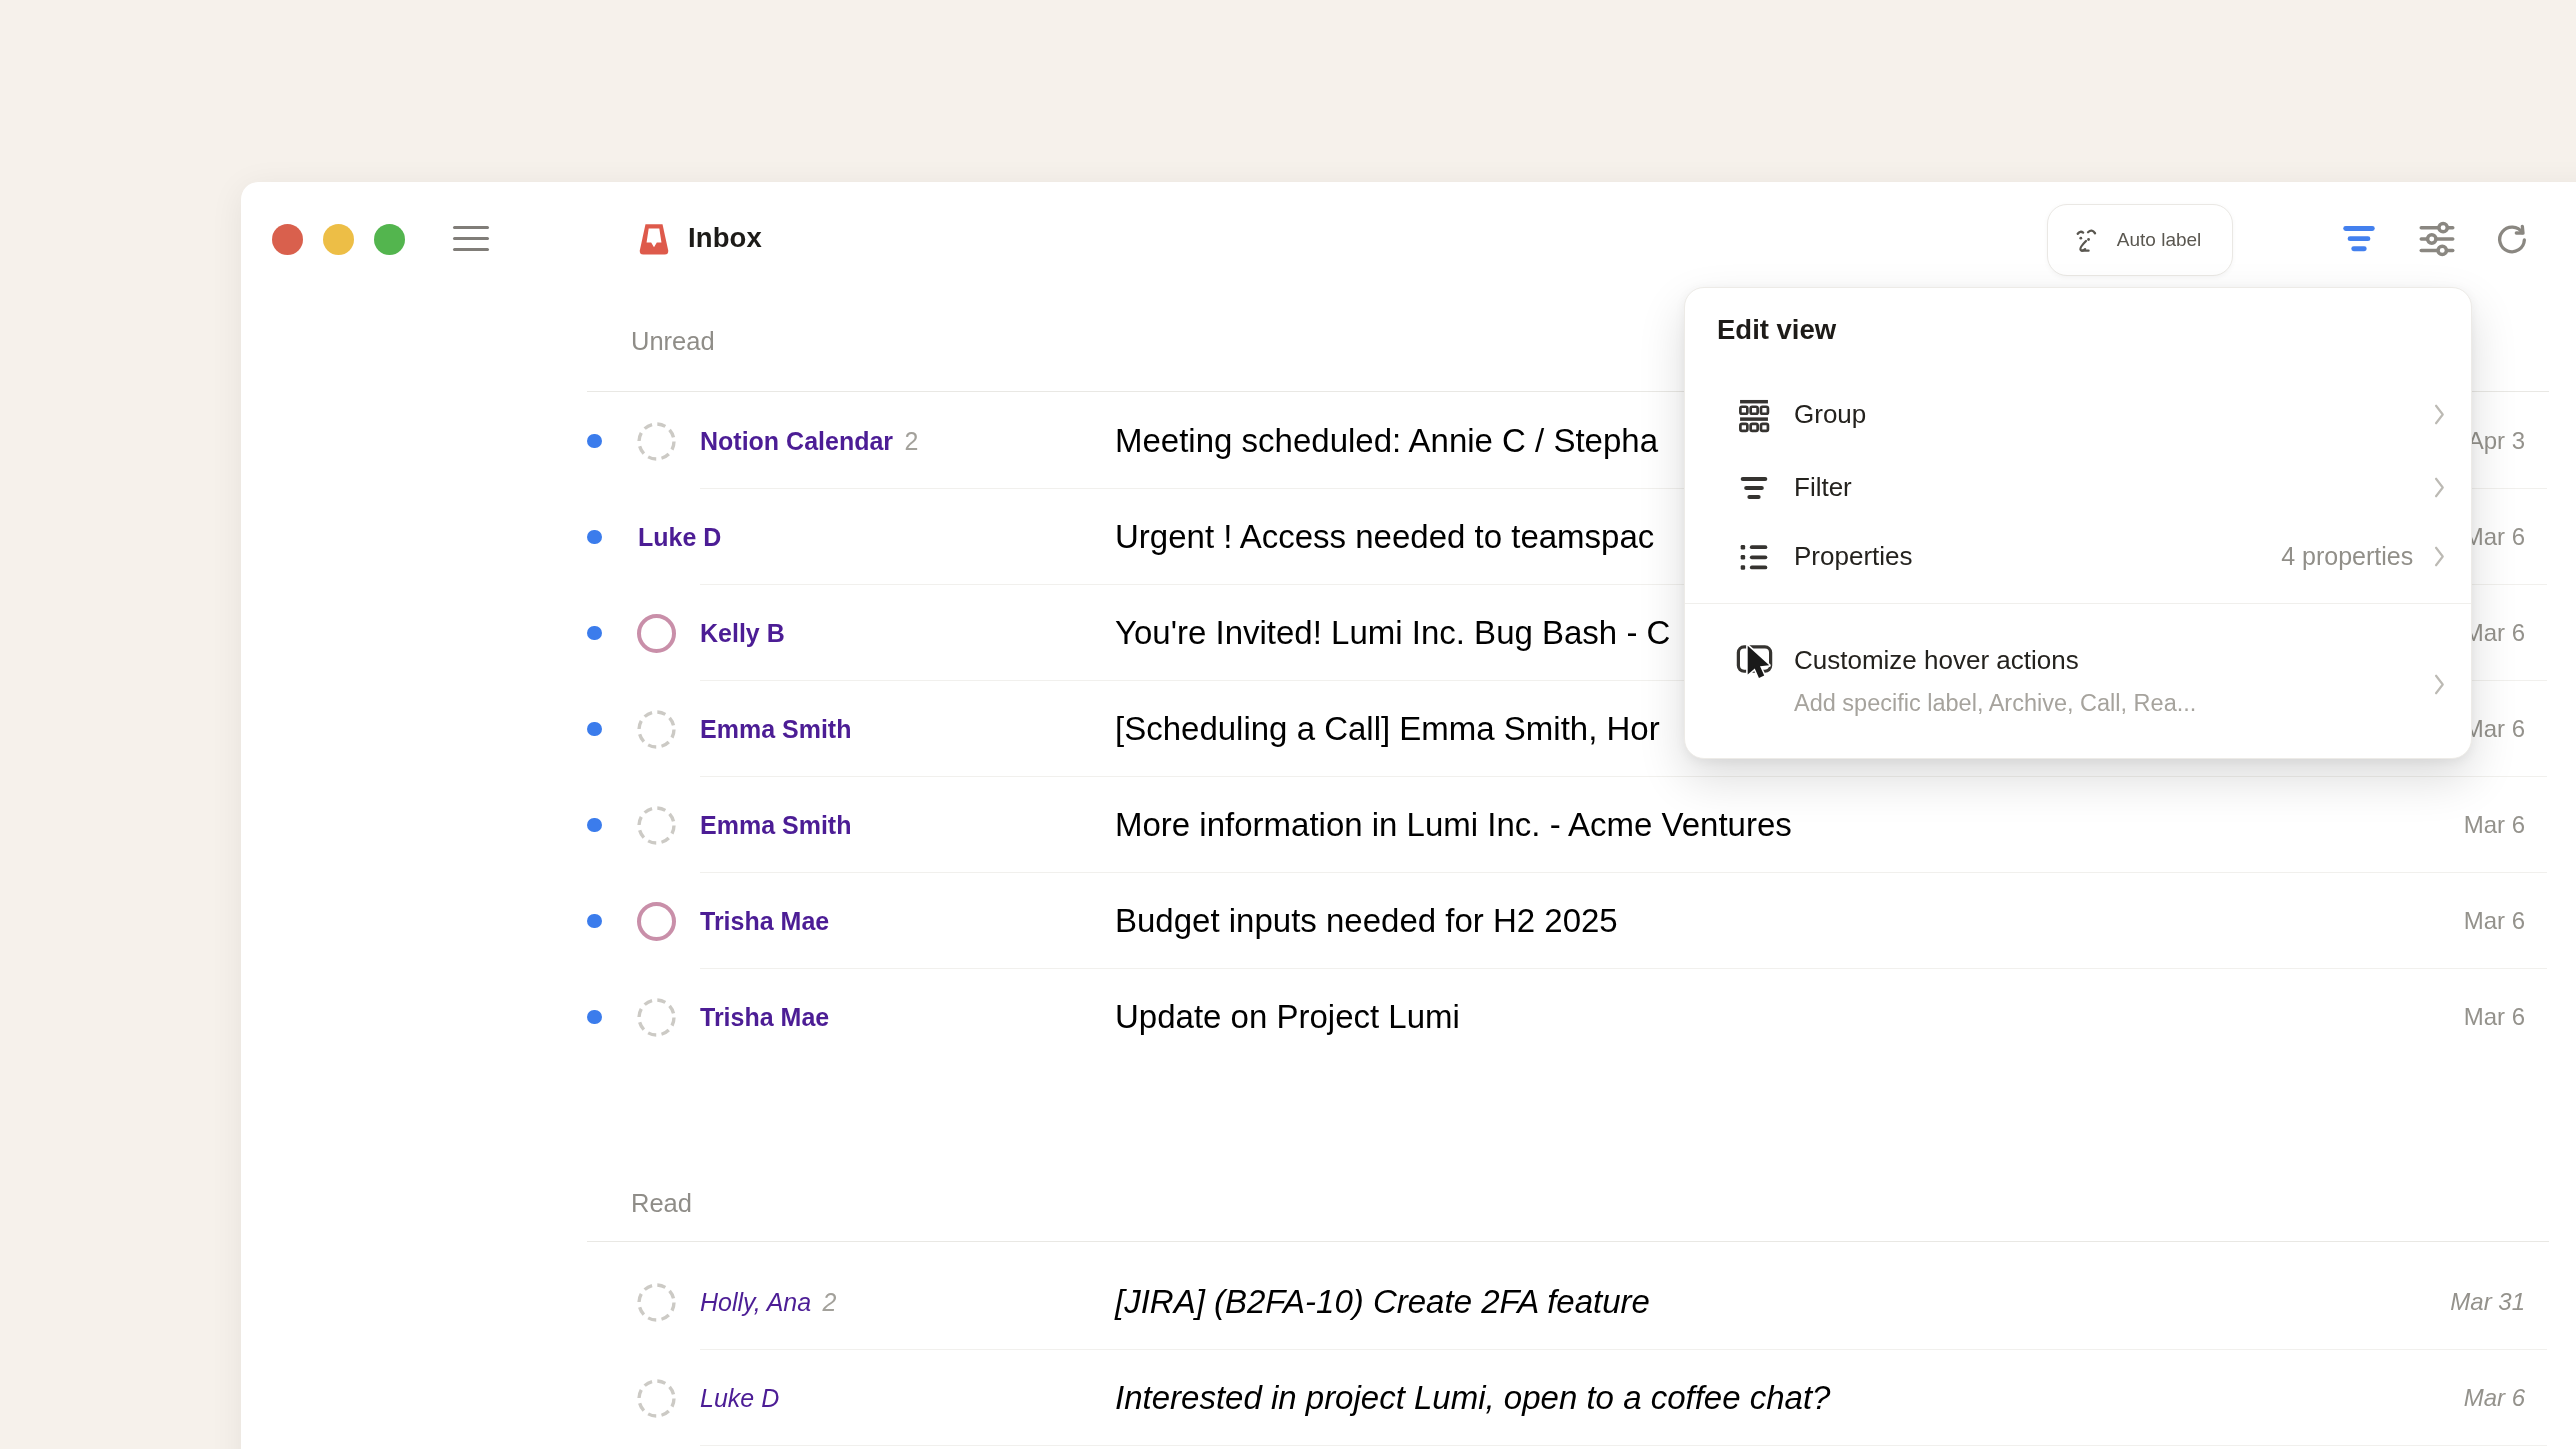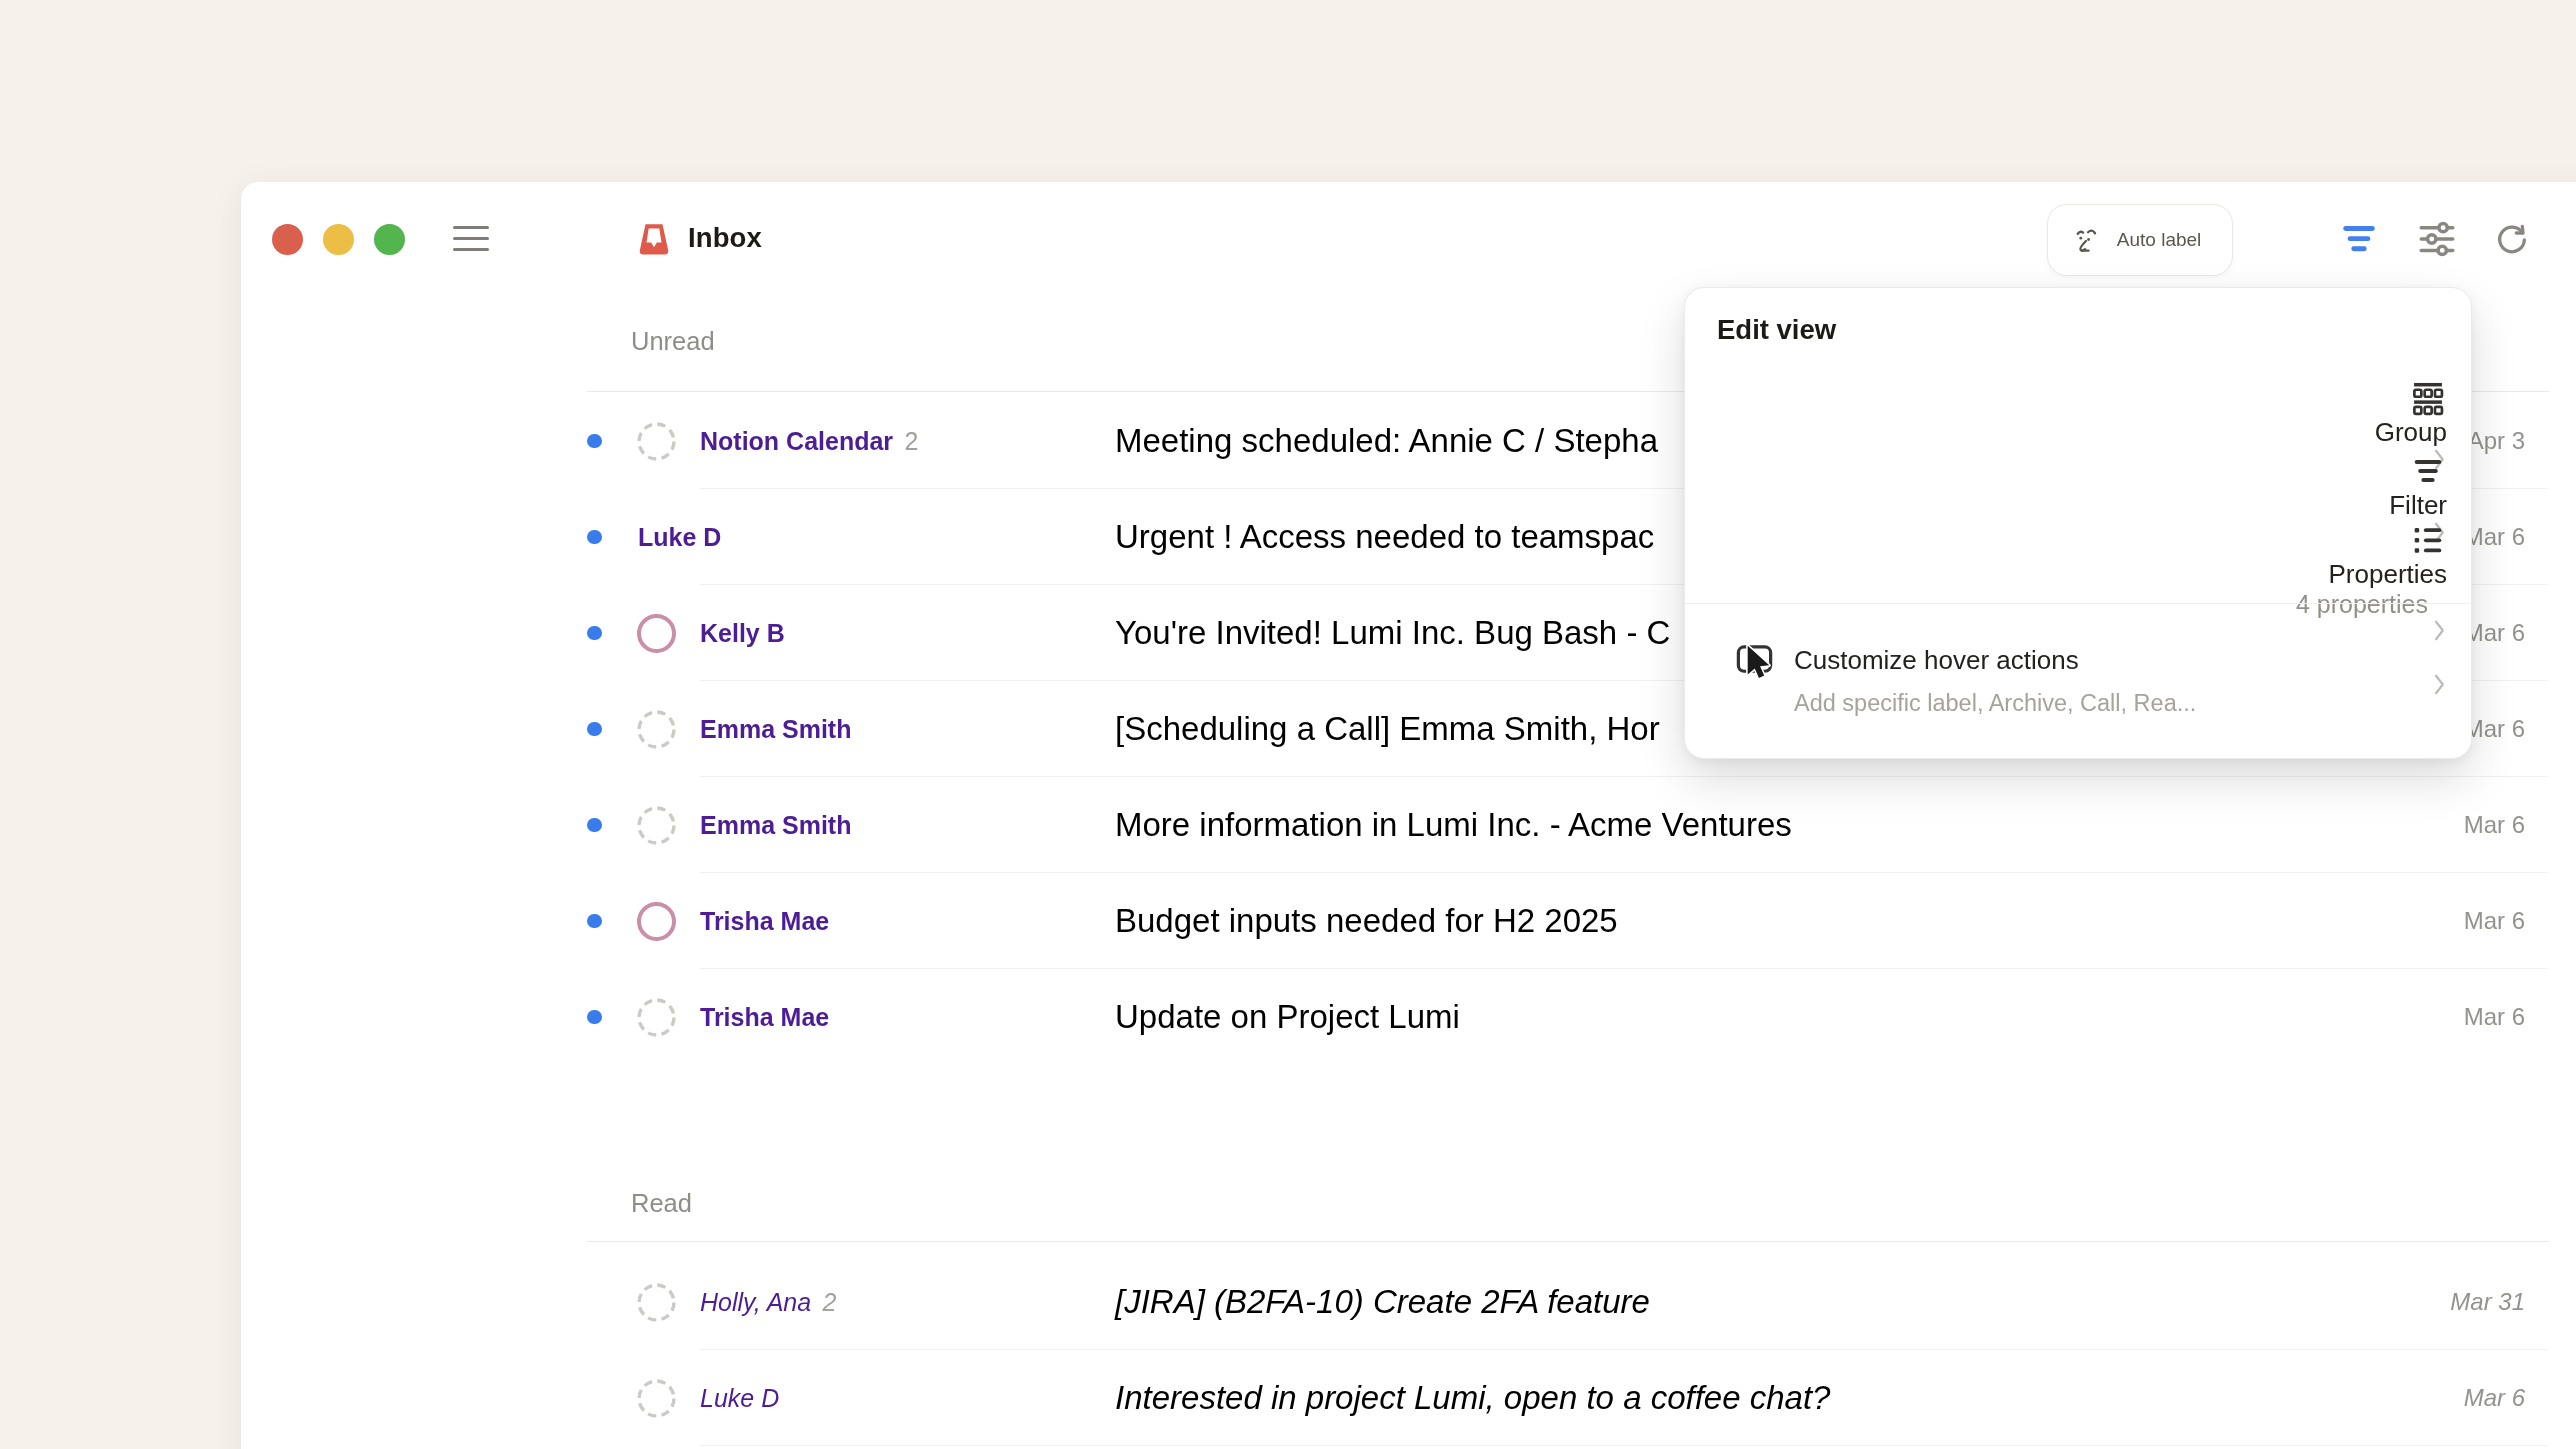--- a/index.html
+++ b/index.html
@@ -50,21 +50,21 @@
   .subject{position:absolute;left:528px;top:50%;transform:translateY(-50%);font-size:33px;color:#000000;white-space:nowrap;}
   .date{position:absolute;right:22px;top:50%;transform:translateY(-50%);font-size:24px;color:#94928c;white-space:nowrap;}
   
   .dropdown{
     position:absolute;left:1443px;top:105px;width:786px;height:470px;
     background:#fff;border:0.7px solid #EDEBE7;border-radius:20px;
     box-shadow:0 20px 47px rgba(0,0,0,.14), 0 2.7px 10.7px rgba(0,0,0,.05);
     z-index:5;
   }
   .dd-title{position:absolute;left:32px;top:25.5px;font-size:27.5px;font-weight:700;color:#1d1b18;}
-  .dd-item{position:absolute;left:16px;right:0;height:71px;display:flex;align-items:flex-end;padding:0 24px 0 50px;box-sizing:border-box;cursor:pointer;flex-direction:column;}
+  .dd-item{position:absolute;left:0;right:0;height:71px;display:flex;align-items:center;padding:0 24px 0 50px;box-sizing:border-box;cursor:pointer;}
   .dd-item .mi{width:38px;height:38px;flex:none;display:flex;align-items:center;}
   .dd-item .mi svg{width:38px;height:38px;}
   .dd-label{font-size:26px;color:#24221e;margin-left:21px;flex:1;}
   .dd-value{font-size:25px;color:#918f89;margin-right:19px;}
   .chev{flex:none;width:14.8px;height:23px;}
   .dd-divider{position:absolute;left:0;top:315px;width:100%;height:1.3px;background:#F0EFEC;}
   .dd-custom{position:absolute;left:0;top:335px;right:0;height:114px;cursor:pointer;}
   .dd-custom .mi{position:absolute;left:48px;top:16px;width:43px;height:43px;}
   .dd-custom-title{position:absolute;left:109px;top:21.5px;font-size:26px;color:#24221e;white-space:nowrap;}
   .dd-custom-sub{position:absolute;left:109px;top:67px;font-size:23.5px;color:#a6a39d;white-space:nowrap;}

